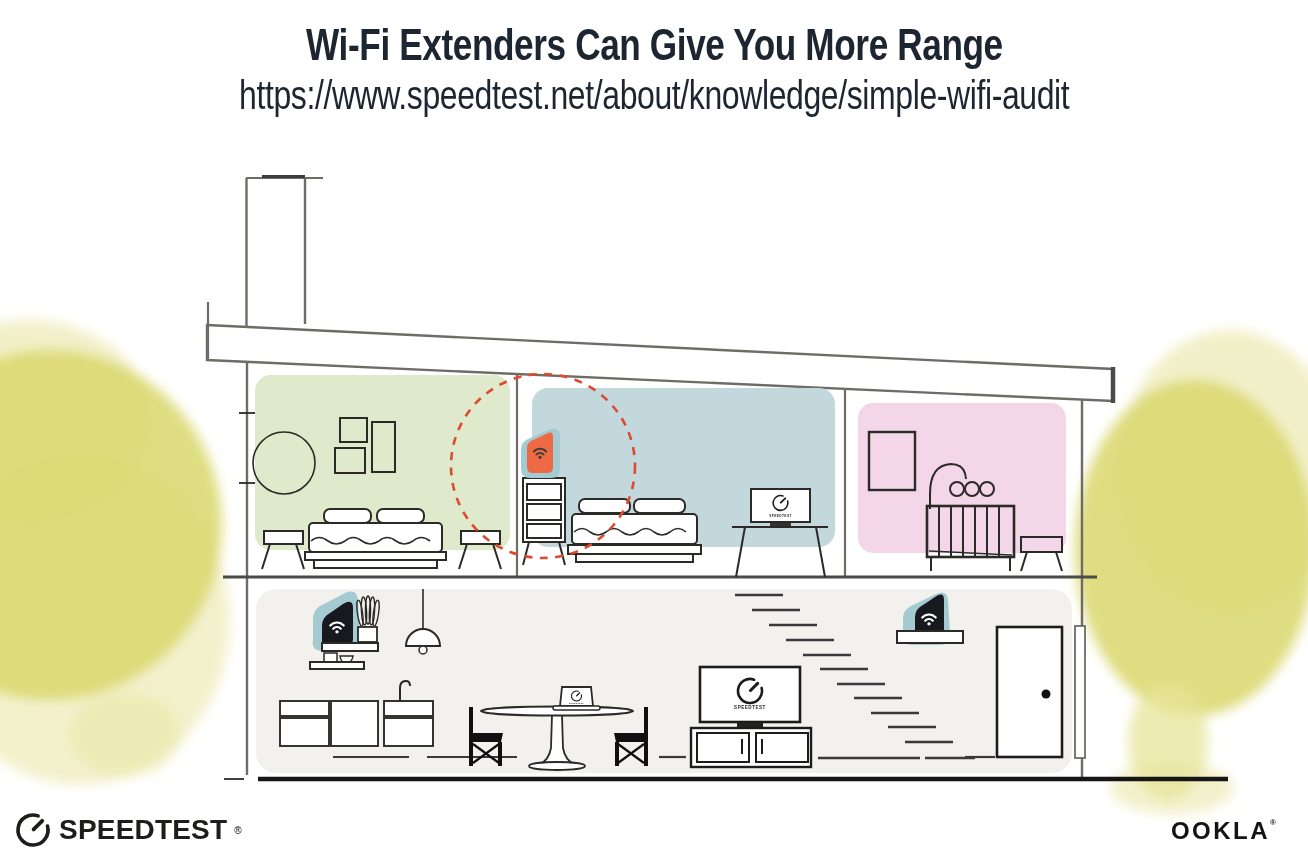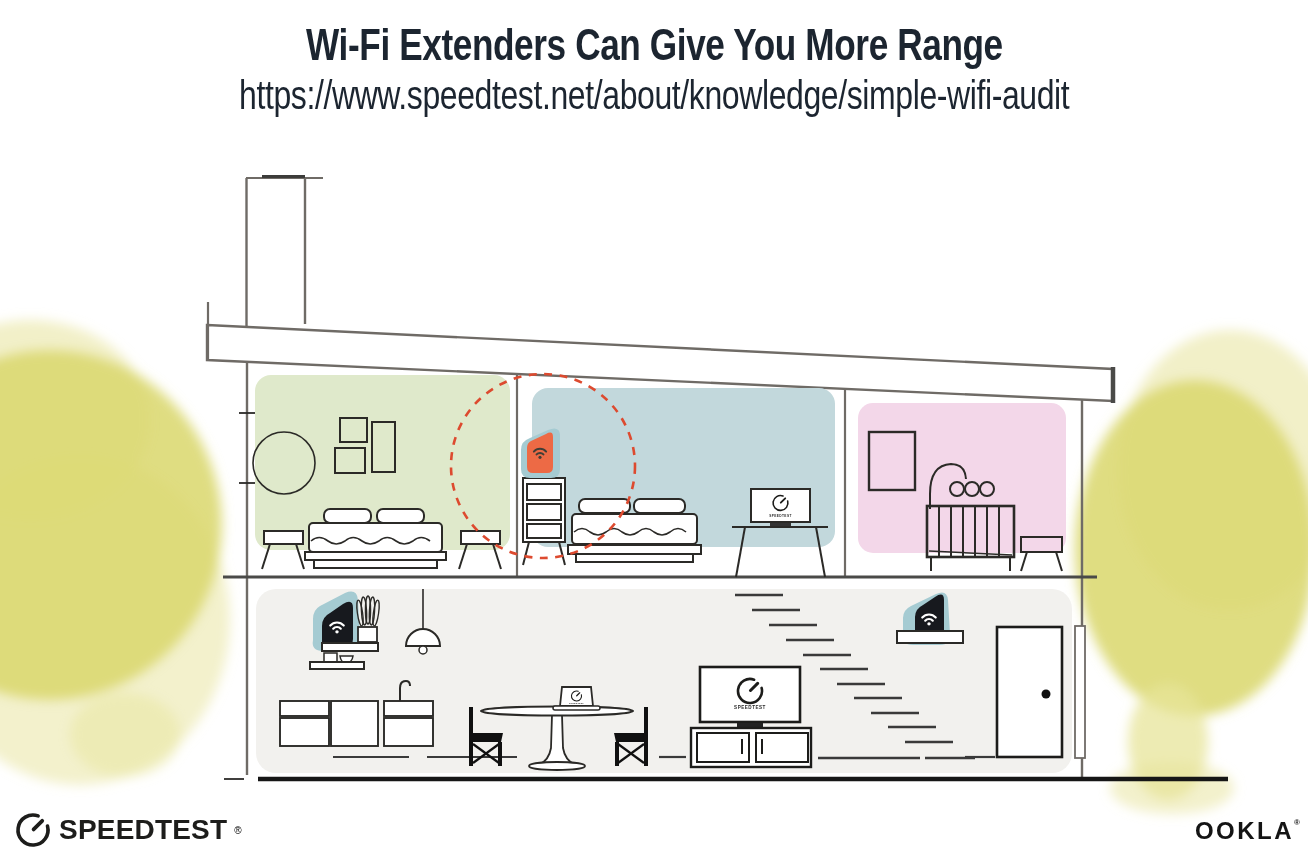--- a/index.html
+++ b/index.html
@@ -9,21 +9,21 @@
   .title{margin:0;display:inline-block;font-weight:bold;font-size:44px;letter-spacing:-0.5px;
          color:var(--title-text,#1c2530);transform:scaleX(0.80);transform-origin:center;
          margin-top:20px;white-space:nowrap;}
   .url{display:inline-block;font-weight:normal;font-size:41px;letter-spacing:-0.5px;
        color:var(--title-text,#1c2530);transform:scaleX(0.78);transform-origin:center;
        margin-top:2px;white-space:nowrap;}
   .scene{position:absolute;top:0;left:0;}
   .footer-left{position:absolute;left:14px;bottom:12px;display:flex;align-items:center;gap:7px;z-index:6;}
   .footer-left .word{font-weight:bold;font-size:28px;letter-spacing:0.2px;color:#1d1d1b;}
   .footer-left sup{font-size:10px;vertical-align:18px;}
-  .footer-right{position:absolute;right:8px;bottom:16px;z-index:6;
+  .footer-right{position:absolute;right:32px;bottom:16px;z-index:6;
                 font-weight:bold;font-size:24px;letter-spacing:2.5px;color:#141414;}
   .footer-right sup{font-size:8px;vertical-align:14px;letter-spacing:0;}
   svg text{font-family:"Liberation Sans",sans-serif;}
 </style>
 </head>
 <body>
 
 <div class="canvas">
 
   <div class="header">

